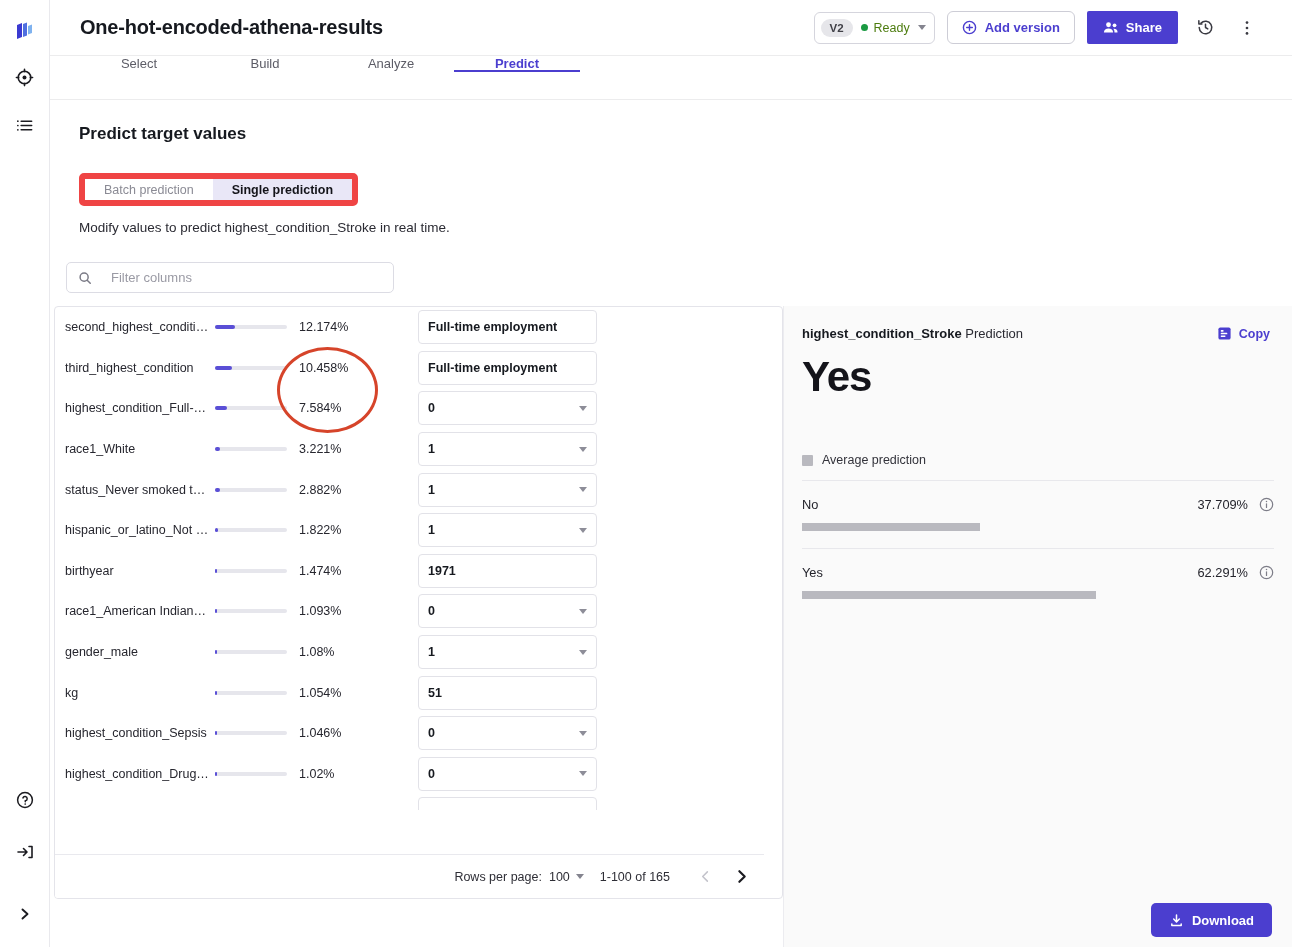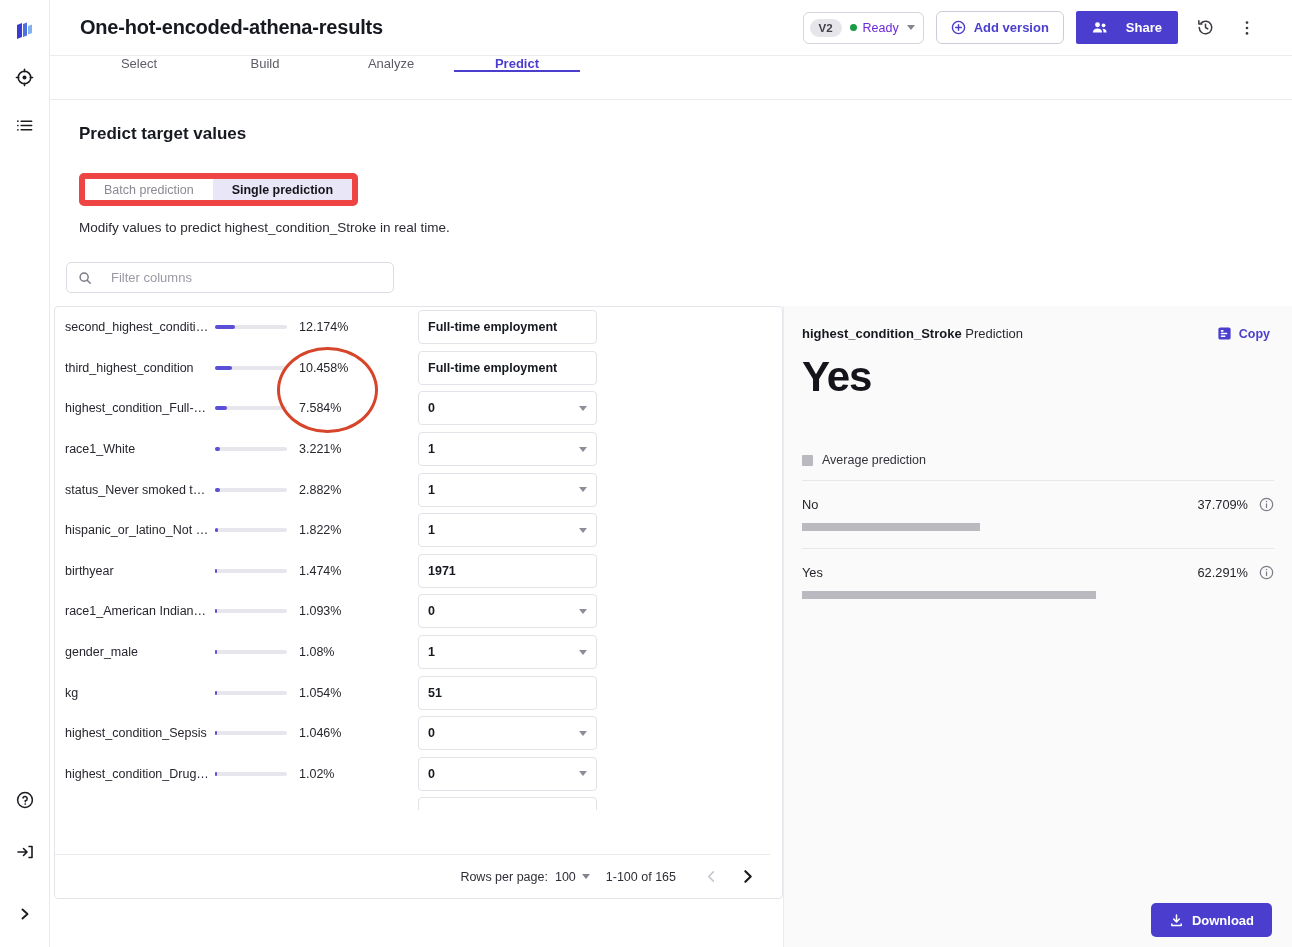--- a/index.html
+++ b/index.html
@@ -44,32 +44,32 @@
   .version-pill {
     display: flex; align-items: center; gap: 8px;
     height: 32px; padding: 0 8px 0 6px;
     border: 1px solid #d5d5dd; border-radius: 6px; background: #fff;
     cursor: pointer;
   }
   .vbadge {
     background: #e6e6ea; color: #3f3f46; font-size: 11.5px; font-weight: 600;
     border-radius: 10px; padding: 3px 9px;
   }
-  .vstatus { display: flex; align-items: center; gap: 6px; font-size: 12.5px; color: #6d28d9; }
+  .vstatus { display: flex; align-items: center; gap: 6px; font-size: 12.5px; color: #4d7c0f; }
   .dot-green { width: 7px; height: 7px; border-radius: 50%; background: #1a9a42; }
   .caret { width: 0; height: 0; border-left: 4.5px solid transparent; border-right: 4.5px solid transparent;
            border-top: 5px solid #84848f; }
 
   .btn-outline {
     display: flex; align-items: center; gap: 8px; height: 33px; padding: 0 14px;
     border: 1px solid #cdcdd6; border-radius: 6px; background: #fff;
     color: #4b3ecf; font-size: 13px; font-weight: 700; cursor: pointer;
   }
   .btn-primary {
-    display: flex; align-items: center; gap: 18px; height: 33px; padding: 0 16px;
+    display: flex; align-items: center; gap: 7px; height: 33px; padding: 0 16px;
     border: none; border-radius: 2px; background: #4b3ecf;
     color: #fff; font-size: 13px; font-weight: 700; cursor: pointer;
   }
   .icon-btn {
     width: 30px; height: 30px; display: flex; align-items: center; justify-content: center;
     cursor: pointer; border-radius: 4px; color: #3a3a42;
   }
 
   
   .tabs {
@@ -146,21 +146,21 @@
     background: #fff; cursor: text; font-weight: bold;
   }
   .ctrl.select { cursor: pointer; }
   .ctrl .chev {
     margin-left: auto; width: 0; height: 0;
     border-left: 4.5px solid transparent; border-right: 4.5px solid transparent;
     border-top: 5px solid #8d8d98;
   }
 
   .tfoot {
-    position: absolute; bottom: 0; left: 0; right: 12px; height: 44px;
+    position: absolute; bottom: 0; left: 0; right: 18px; height: 44px;
     border-top: 1px solid #e9e9ee; background: #fff;
     display: flex; align-items: center; justify-content: flex-end;
     padding-right: 14px; gap: 16px; font-size: 12.5px; color: #2e2e36;
   }
   .rpp { display: flex; align-items: center; gap: 7px; }
   .rpp-val { display: flex; align-items: center; gap: 6px; cursor: pointer; }
   .pager { display: flex; align-items: center; gap: 18px; margin-left: 10px; }
   .pg-arrow { cursor: pointer; display: flex; align-items: center; justify-content: center;
               width: 18px; height: 18px; }
   .pg-arrow.disabled { color: #c3c3cb; cursor: default; }

